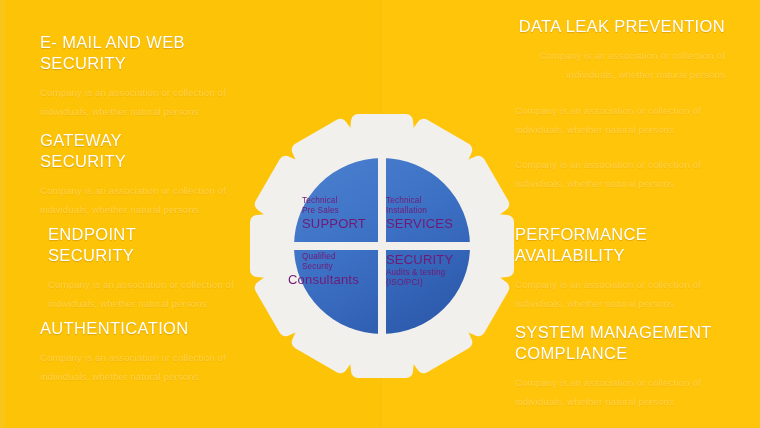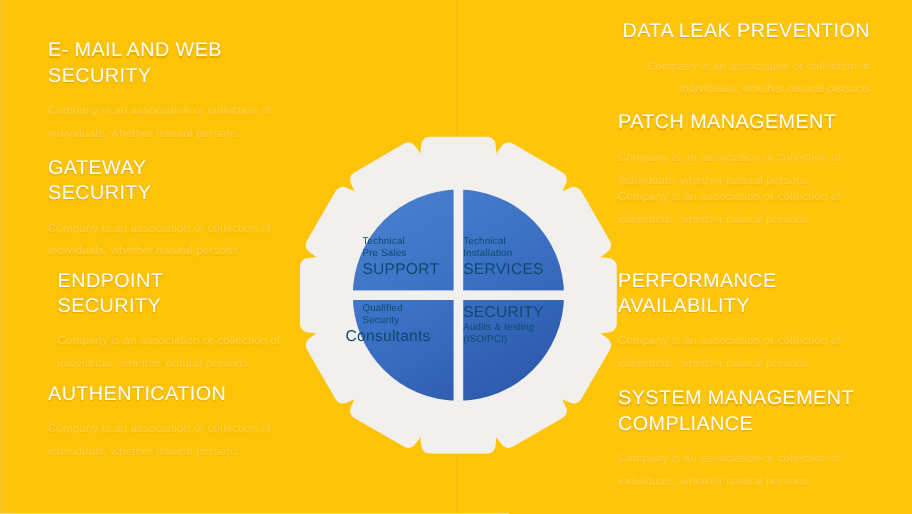--- a/index.html
+++ b/index.html
@@ -90,21 +90,21 @@
     left: 232px;
     top: 96px;
     width: 300px;
     height: 300px;
   }
   #gear-wrap svg { display: block; width: 300px; height: 300px; }
 
   
   .quad {
     position: absolute;
-    color: #0c4a6e;
+    color: #701a75;
     line-height: 1.18;
   }
   .quad .small {
     display: block;
     font-size: 8.2px;
     font-weight: 400;
     letter-spacing: .15px;
   }
   .quad .big {
     display: block;
@@ -155,21 +155,20 @@
     <p class="feature-title">AUTHENTICATION</p>
     <p class="feature-body">Company is an association or collection of individuals, whether natural persons</p>
   </div>
 
   <div class="feature f-r1">
     <p class="feature-title">DATA LEAK PREVENTION</p>
     <p class="feature-body">Company is an association or collection of individuals, whether natural persons</p>
   </div>
 
   <div class="feature f-r2">
-    <p class="feature-title">PATCH MANAGEMENT</p>
     <p class="feature-body">Company is an association or collection of individuals, whether natural persons</p>
   </div>
 
   <div class="feature f-r3">
     <p class="feature-body">Company is an association or collection of individuals, whether natural persons</p>
   </div>
 
   <div class="feature f-r4">
     <p class="feature-title">PERFORMANCE AVAILABILITY</p>
     <p class="feature-body">Company is an association or collection of individuals, whether natural persons</p>

